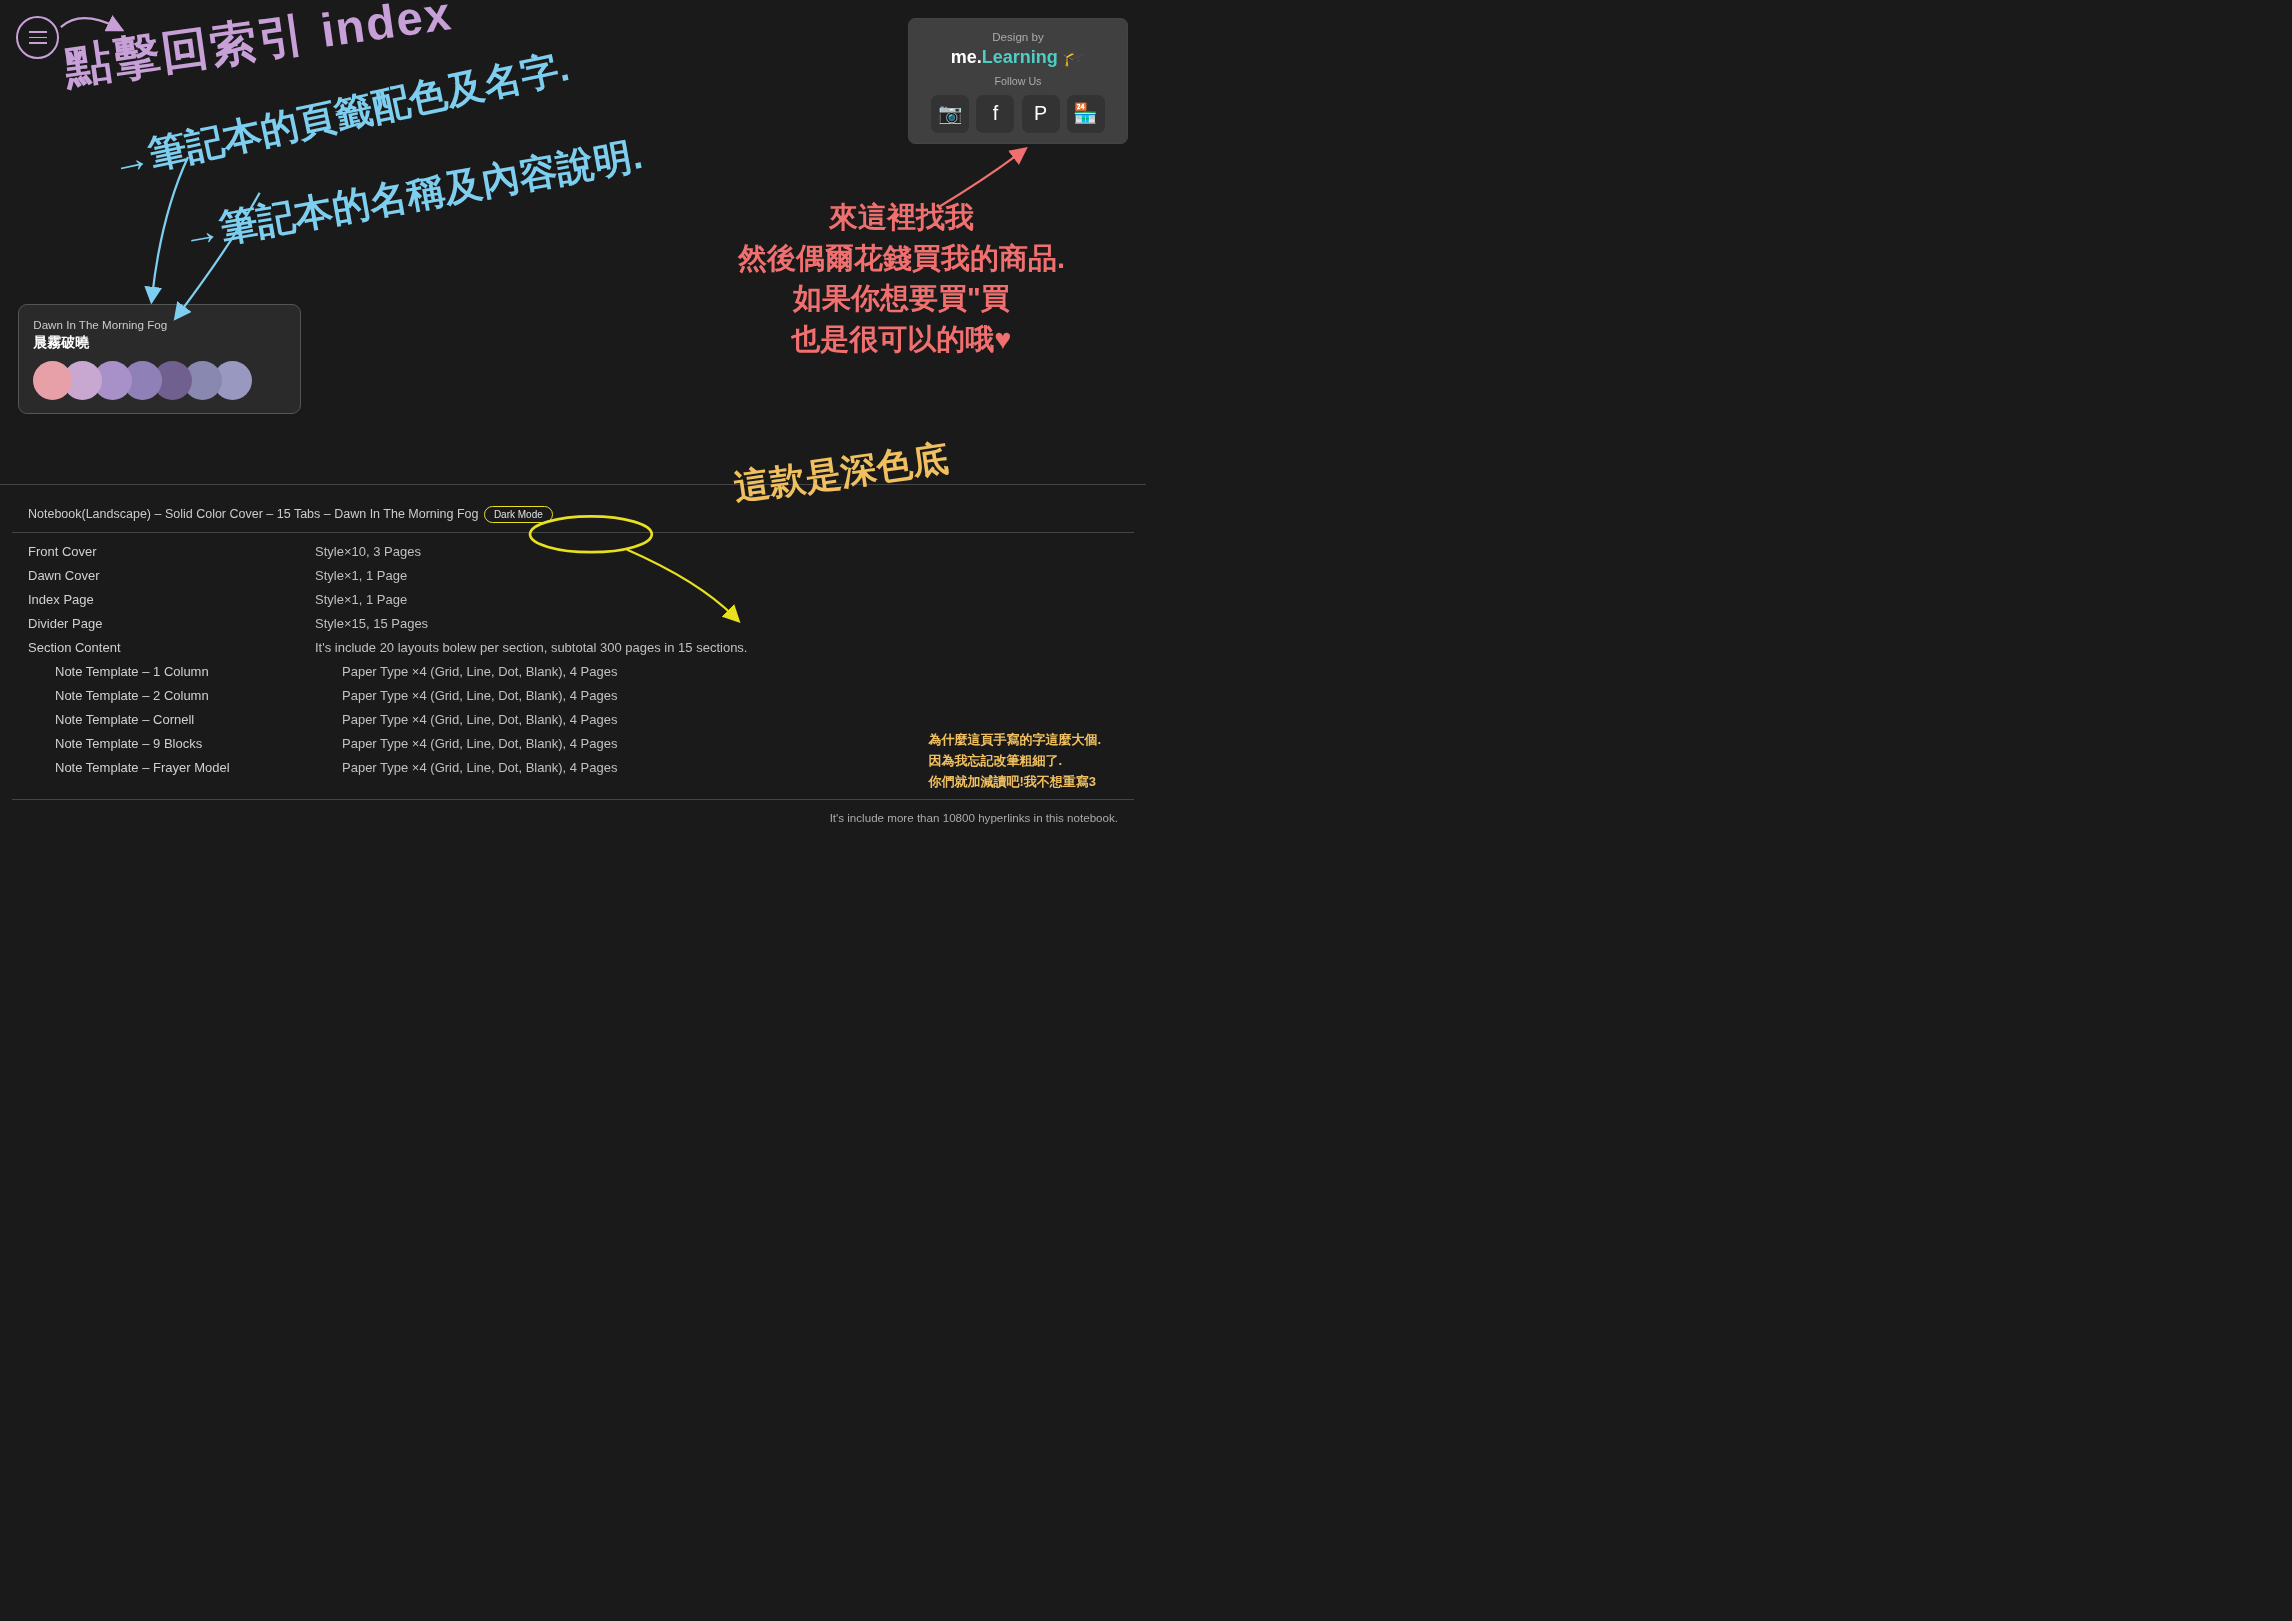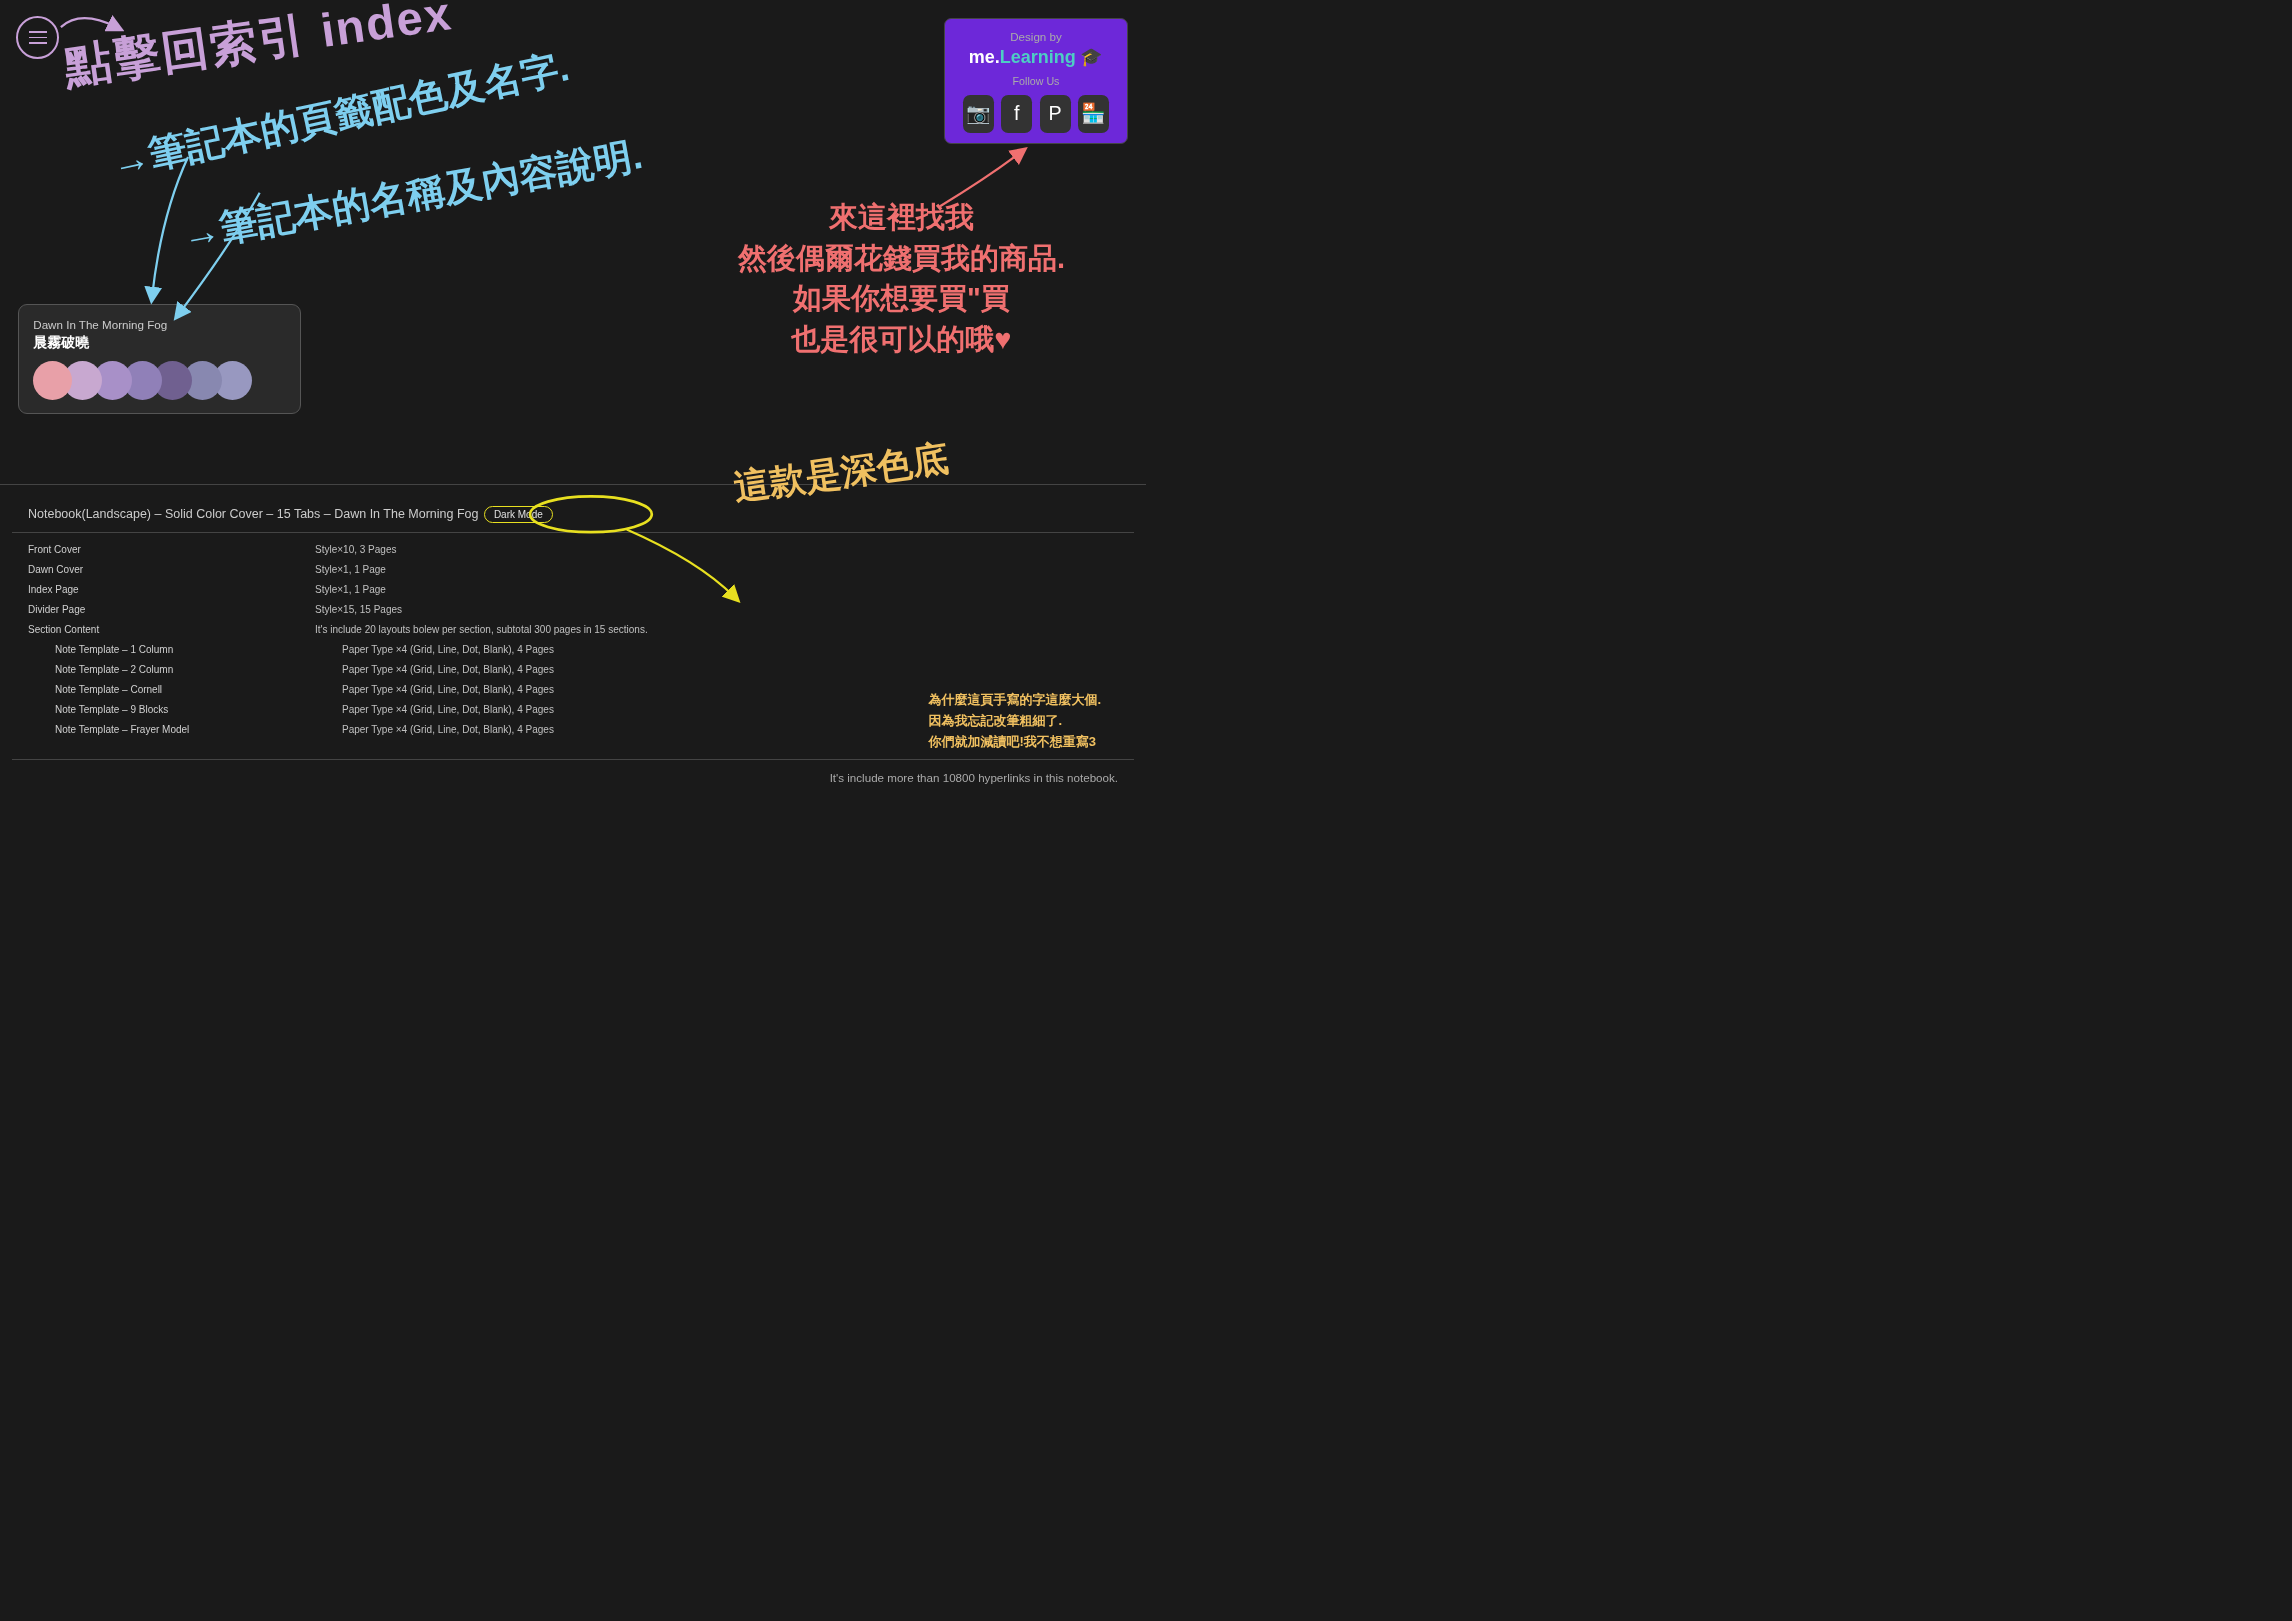--- a/index.html
+++ b/index.html
@@ -91,25 +91,25 @@
       text-align: center;
       line-height: 1.4;
       font-weight: bold;
     }
 
     
     .design-card {
       position: absolute;
       top: 18px;
       right: 18px;
-      background: #6d28d9;
+      background: #404040;
       border: 0.9px solid #444;
       border-radius: 7.2px;
       padding: 10.7px 18px;
-      width: 184px;
+      width: 220px;
       text-align: center;
     }
     .design-label {
       font-size: 11.6px;
       color: #aaa;
       margin-bottom: 3.6px;
     }
     .design-brand {
       font-size: 18px;
       font-weight: bold;
@@ -200,21 +200,21 @@
     }
 
     .content-table {
       padding: 7.2px 16px 16px 16px;
       width: 100%;
     }
 
     .table-row {
       display: flex;
       padding: 4.5px 0;
-      font-size: 10px;
+      font-size: 13px;
       color: #d0d0d0;
       border-bottom: none;
       align-items: center;
     }
     .table-row.sub-row {
       padding-left: 27px;
     }
     .col-left {
       width: 287px;
       flex-shrink: 0;

